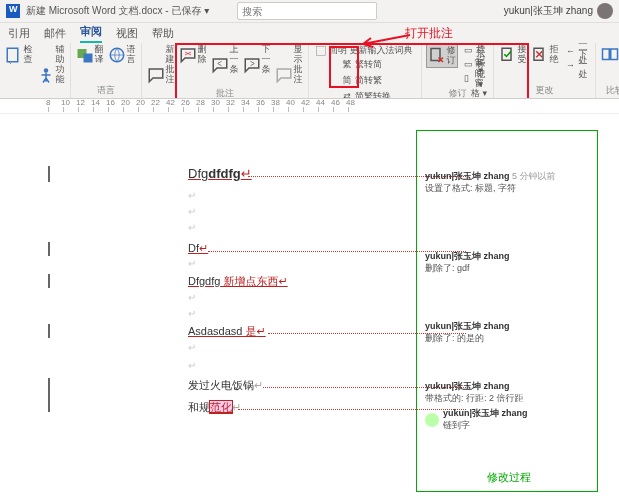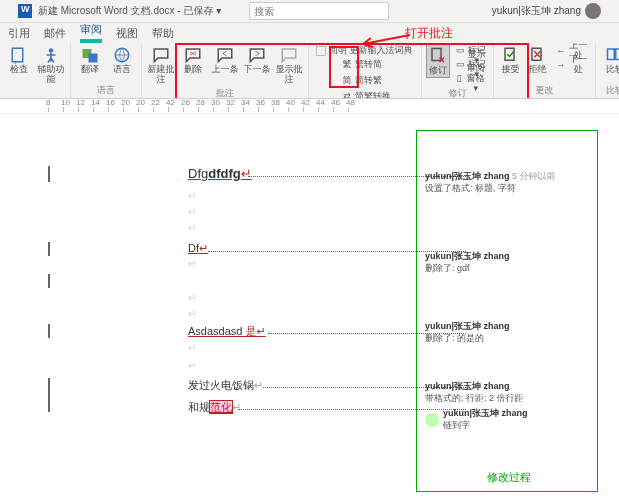--- a/index.html
+++ b/index.html
@@ -1,31 +1,31 @@
 <!DOCTYPE html>
 <html><head>
 <meta charset="utf-8">
 <style>
 html,body{margin:0;padding:0;font-family:"Microsoft YaHei",Arial,sans-serif;font-size:11px;background:#fff;color:#333;width:619px;height:500px;overflow:hidden}
-.titlebar{background:#f3f2f1;height:22px;display:flex;align-items:center;padding:0 18px;border-bottom:1px solid #e1dfdd}
+.titlebar{background:#f3f2f1;height:22px;display:flex;align-items:center;padding:0 6px;border-bottom:1px solid #e1dfdd}
 .titlebar .wicon{width:14px;height:14px;background:#185abd;margin-right:6px;position:relative}
 .titlebar .wicon:after{content:"W";color:#fff;font-size:9px;font-weight:bold;position:absolute;left:3px;top:0}
 .titlebar .docname{font-size:10px;color:#555}
 .titlebar .search{flex:1;margin:0 28px}
 .titlebar .search input{width:120px;height:16px;border:1px solid #ccc;border-radius:2px;font-size:10px;padding:0 14px 0 4px;background:#fff}
 .titlebar .user{display:flex;align-items:center;gap:4px;font-size:10px;color:#444}
 .titlebar .avatar{width:16px;height:16px;border-radius:50%;background:#7a7574}
 .tabs{display:flex;gap:14px;padding:0 8px;height:20px;align-items:flex-end;background:#f3f2f1;font-size:11px;color:#555}
 .tab{padding:2px 0;cursor:pointer}
-.tab.active{color:#2b579a;font-weight:normal;border-bottom:4px solid #14b8a6}
+.tab.active{color:#2b579a;font-weight:bold;border-bottom:2px solid #14b8a6}
 .ribbon{background:#f3f2f1;border-bottom:1px solid #d0cece;height:55px;display:flex;overflow:hidden;position:relative}
 .grp{border-right:1px solid #e1dfdd;padding:1px 4px 0 4px;display:flex;flex-direction:column;align-items:center}
 .grp .row{display:flex;gap:2px;align-items:flex-start}
 .grp .lbl{font-size:9px;color:#888;margin-top:auto;padding:1px 0}
-.rbtn{display:flex;flex-direction:column;align-items:center;width:28px;cursor:pointer;padding:1px 1px;font-size:9px;color:#555;line-height:1.1;text-align:center}
+.rbtn{display:flex;flex-direction:row;align-items:flex-end;width:28px;cursor:pointer;padding:1px 1px;font-size:9px;color:#555;line-height:1.1;text-align:center}
 .rbtn.small{width:auto;flex-direction:row;gap:2px;font-size:9px;padding:0 2px;height:14px;align-items:center}
 .ric{width:20px;height:20px;display:flex;align-items:center;justify-content:center}
 .ric svg{width:18px;height:18px}
 .ric.sm{width:12px;height:12px}
 .ric.sm svg{width:12px;height:12px}
 .redbox{position:absolute;border:2px solid #e81123;pointer-events:none}
 .redlabel{position:absolute;color:#e81123;font-size:12px;font-weight:normal}
 .redarrow{position:absolute;pointer-events:none}
 .ruler{height:14px;background:#fff;border-bottom:1px solid #eee;position:relative;overflow:hidden}
 .ruler .ticks{position:absolute;left:48px;right:0;top:0;height:14px;display:flex}
@@ -357,20 +357,23 @@
     <div class="docline" style="left:140px;top:42px;font-size:13px">
       <span>Dfg</span><span style="font-weight:bold;font-size:13px">dfdfg</span><span style="color:#b22">↵</span>
     </div>
     <div class="dots" style="left:200px;top:52px;width:218px"></div>
 
     <div class="changeline" style="top:118px;height:14px"></div>
     <div class="docline" style="left:140px;top:118px"><span>Df</span><span style="color:#b22">↵</span></div>
     <div class="dots" style="left:160px;top:127px;width:258px"></div>
 
     <div class="changeline" style="top:150px;height:14px"></div>
+    <div class="docline" style="left:140px;top:150px">
+      <span>Dfgdfg</span><span class="ins"> 新增点东西</span><span style="color:#b22">↵</span>
+    </div>
 
     <div class="changeline" style="top:200px;height:14px"></div>
     <div class="docline" style="left:140px;top:200px">
       <span>Asdasdasd</span><span class="ins"> 是</span><span style="color:#b22">↵</span>
     </div>
     <div class="dots" style="left:220px;top:209px;width:198px"></div>
 
     <div class="changeline" style="top:254px;height:34px"></div>
     <div class="docline" style="left:140px;top:254px;text-decoration:none"><span>发过火电饭锅</span><span style="color:#aaa">↵</span></div>
     <div class="dots" style="left:215px;top:263px;width:203px"></div>

